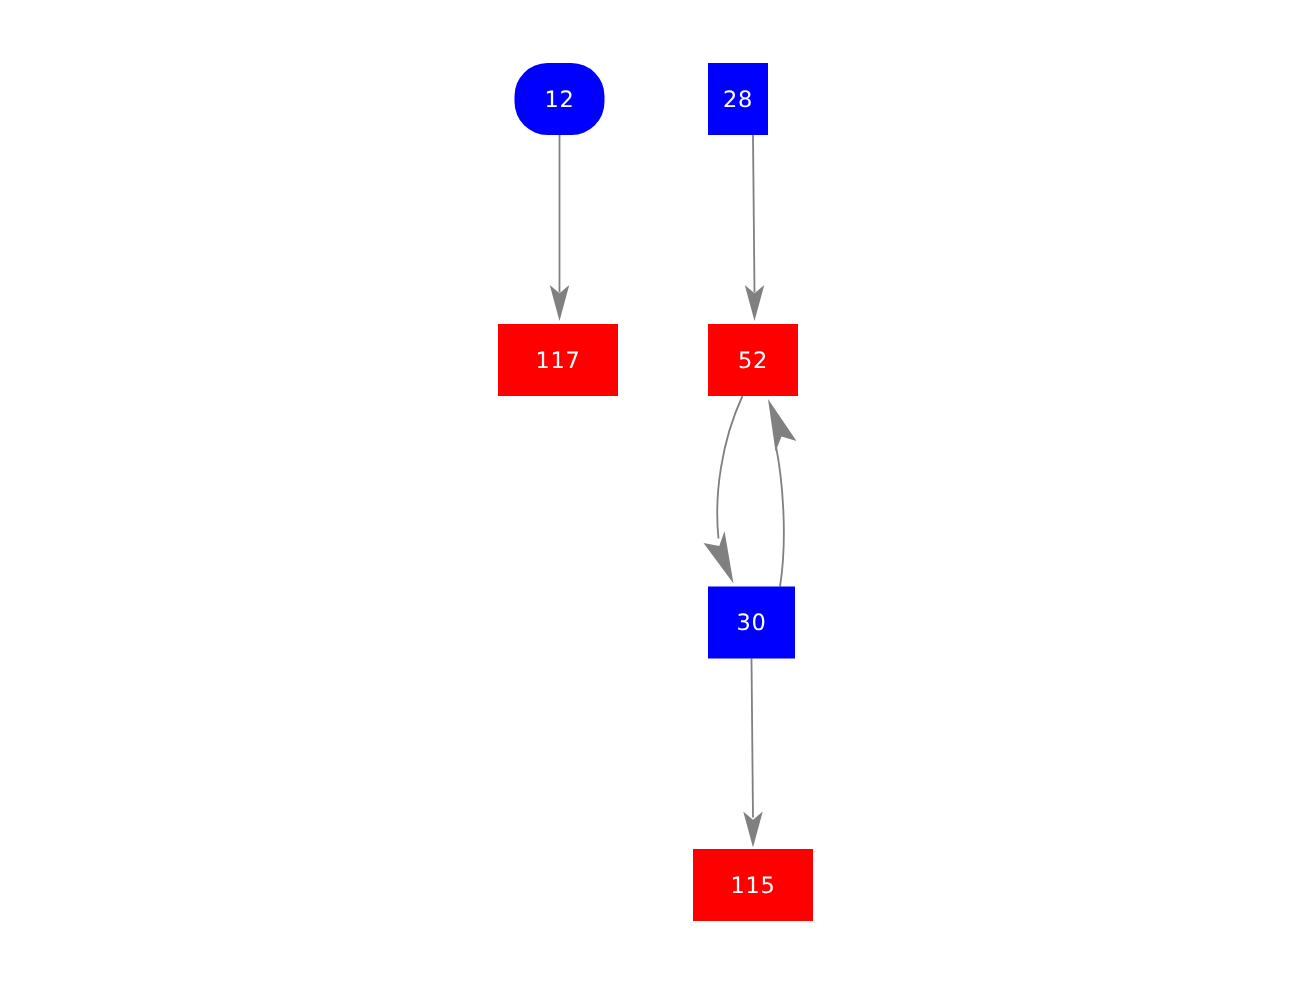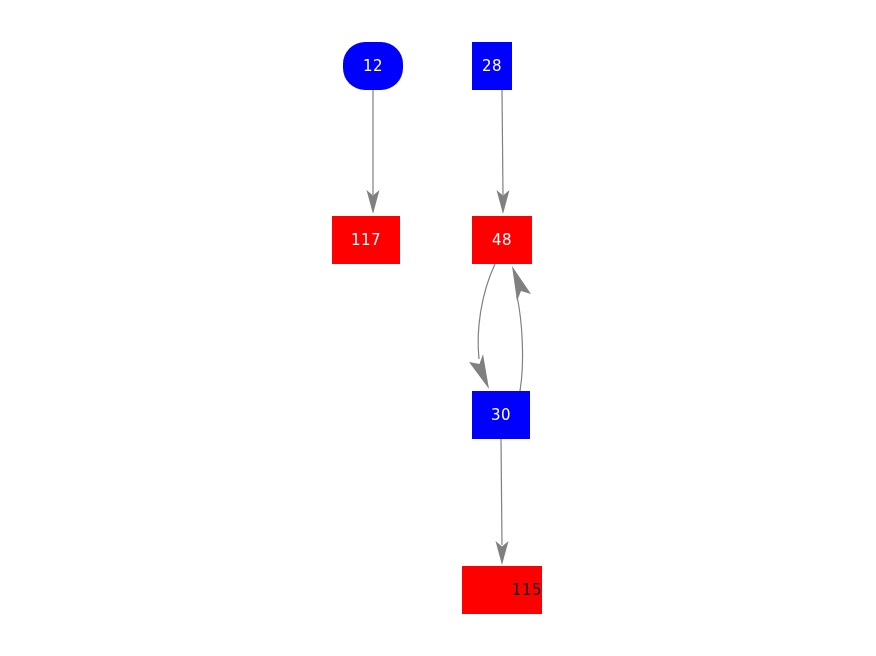--- a/index.html
+++ b/index.html
@@ -71,29 +71,29 @@
   </svg>
 
   <div class="graph-node" style="left: 343px; top: 42px; width: 60px; height: 48px; background: rgb(0, 0, 255); color: rgb(255, 255, 255); border-radius: 22px;">
     <span>12</span>
   </div>
 
   <div class="graph-node" style="left: 472px; top: 42px; width: 40px; height: 48px; background: rgb(0, 0, 255); color: rgb(255, 255, 255);">
     <span>28</span>
   </div>
 
-  <div class="graph-node" style="left: 332px; top: 216px; width: 68px; height: 48px; background: rgb(255, 0, 0); color: rgb(255, 255, 255);">
+  <div class="graph-node" style="left: 332px; top: 216px; width: 80px; height: 48px; background: rgb(255, 0, 0); color: rgb(255, 255, 255);">
     <span>117</span>
   </div>
 
   <div class="graph-node" style="left: 472px; top: 216px; width: 60px; height: 48px; background: rgb(255, 0, 0); color: rgb(255, 255, 255);">
-    <span>48</span>
+    <span>52</span>
   </div>
 
   <div class="graph-node" style="left: 472px; top: 391px; width: 58px; height: 48px; background: rgb(0, 0, 255); color: rgb(255, 255, 255);">
     <span>30</span>
   </div>
 
-  <div class="graph-node" style="left: 462px; top: 566px; width: 80px; height: 48px; background: rgb(255, 0, 0); color: #0f172a; justify-content: flex-end;">
+  <div class="graph-node" style="left: 462px; top: 566px; width: 80px; height: 48px; background: rgb(255, 0, 0); color: #ffffff;">
     <span>115</span>
   </div>
 
 </div>
 
 </body></html>

